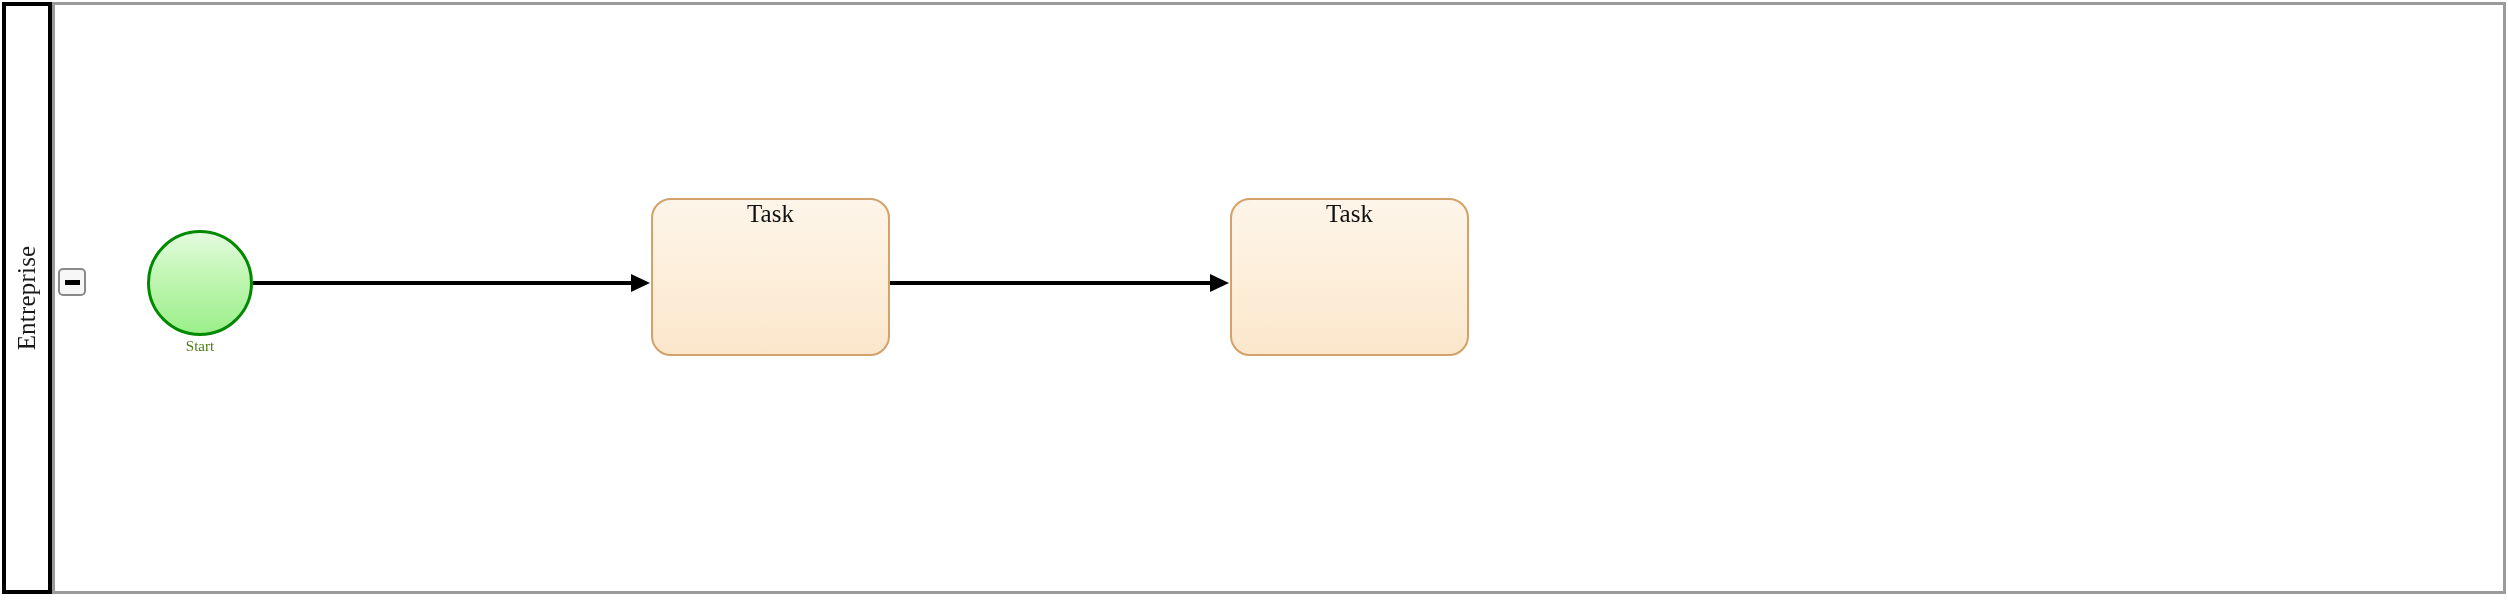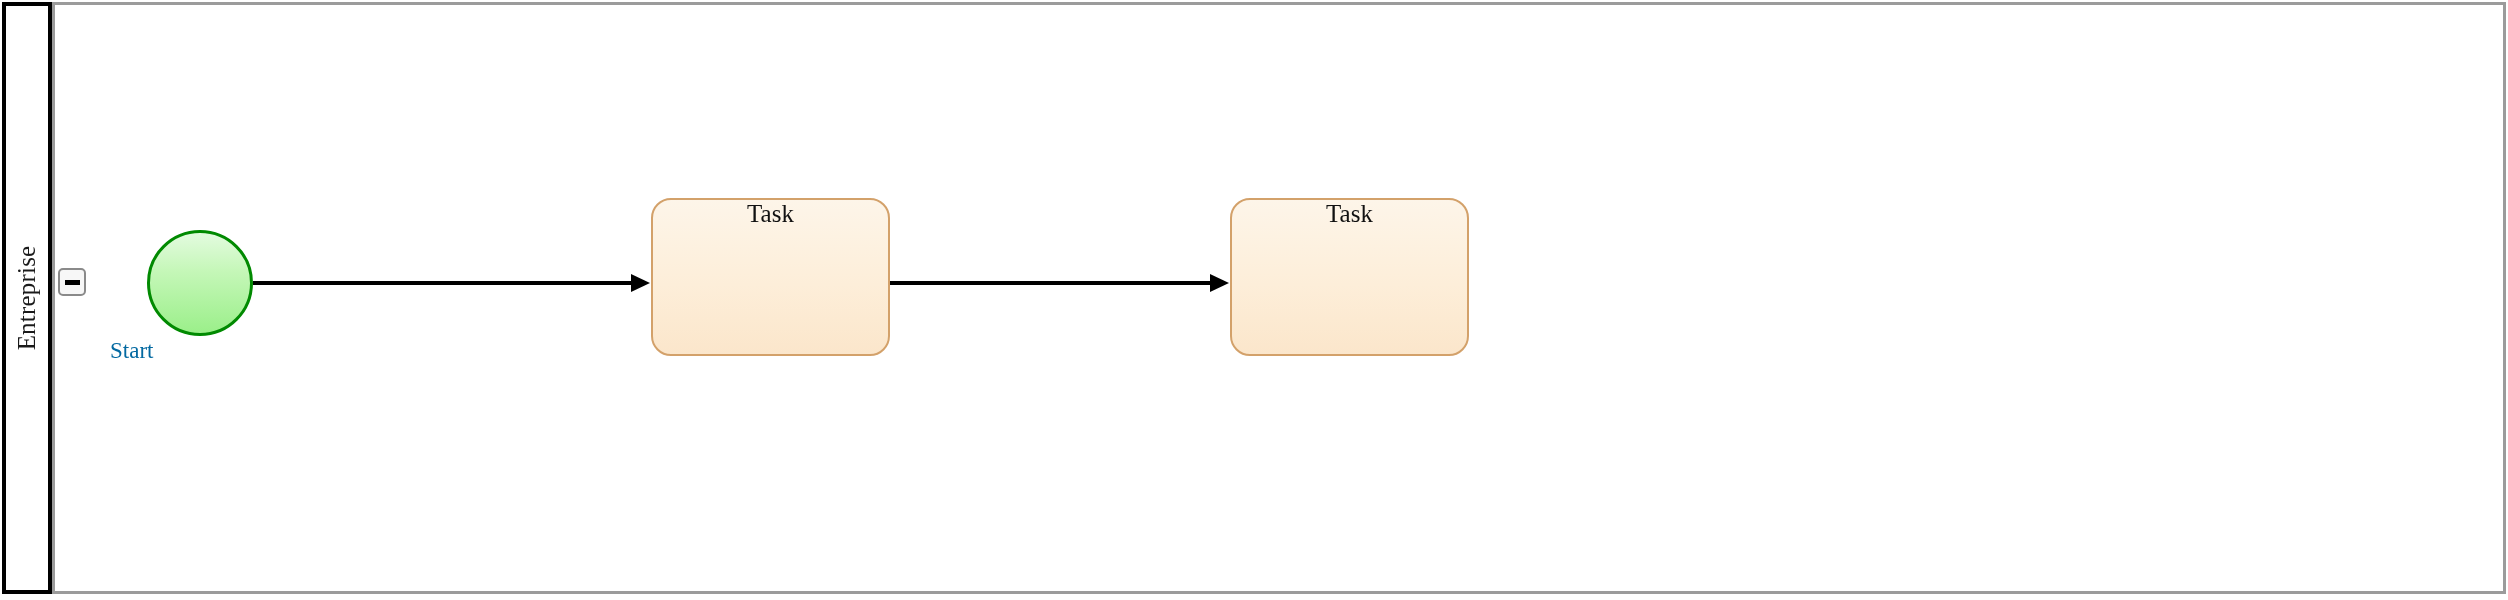--- a/index.html
+++ b/index.html
@@ -96,23 +96,23 @@
     border: 3px solid #018a01;
     border-radius: 50%;
     background: linear-gradient(to bottom, #e3fbdf 0%, #c5f7b8 38%, #9bef8a 100%);
   }
 
   .start-label {
     position: absolute;
     left: 110px;
     top: 338px;
     width: 180px;
-    text-align: left;
-    font-size: 23px;
-    color: #0369a1;
+    text-align: center;
+    font-size: 15px;
+    color: #4d7c0f;
     font-family: "Liberation Serif", "DejaVu Serif", serif;
   }
 
   
   .task {
     position: absolute;
     top: 198px;
     width: 239px;
     height: 158px;
     box-sizing: border-box;

